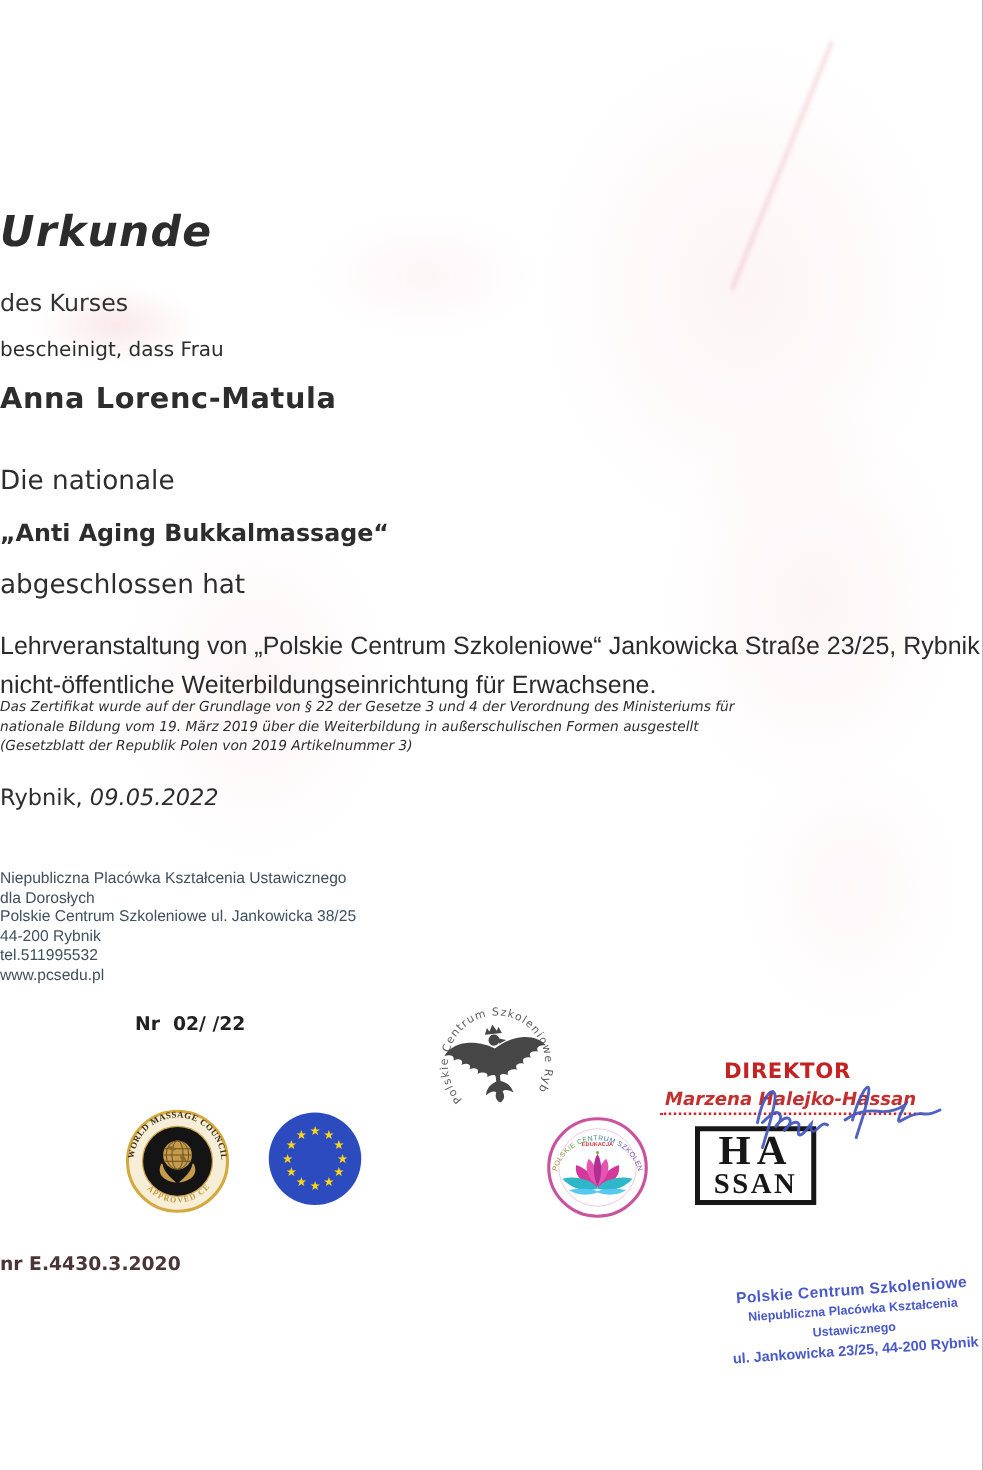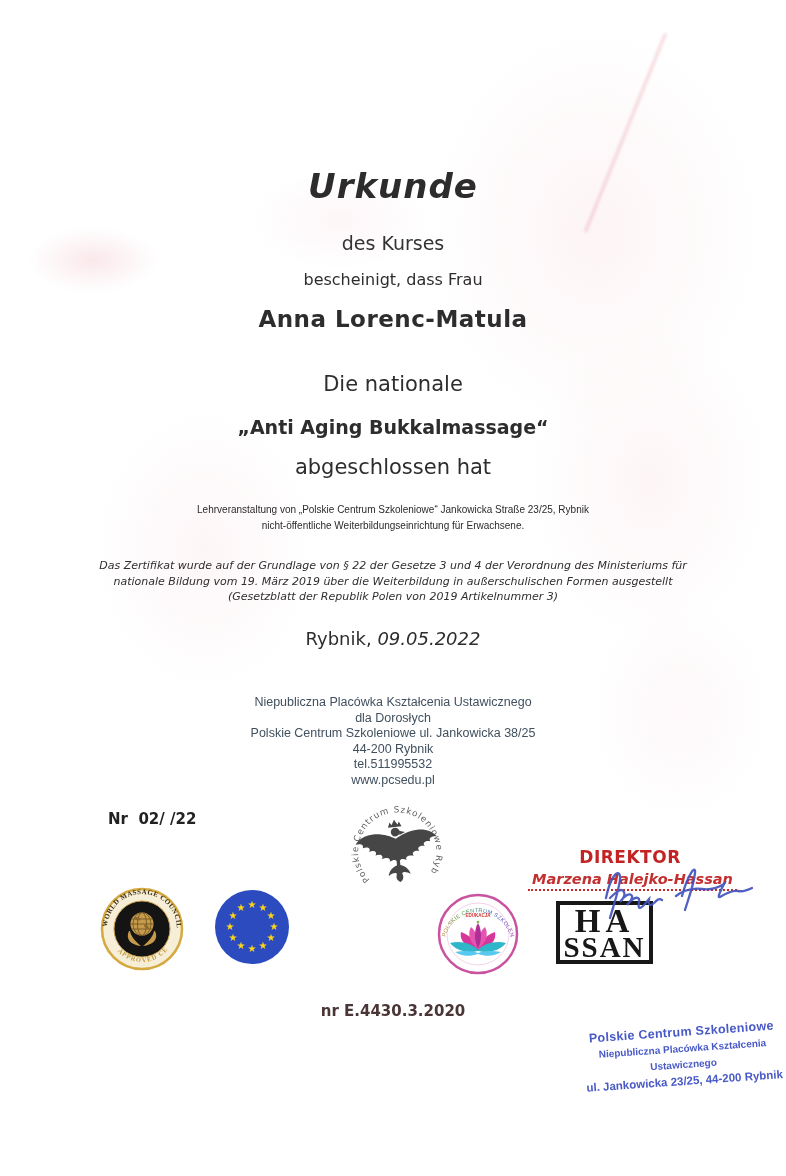--- a/index.html
+++ b/index.html
@@ -2,41 +2,41 @@
 <html><head>
 <meta charset="utf-8">
 <style>
   html,body { margin:0; padding:0; background:#888; }
   .page {
     position:relative; width:786px; height:1176px; margin:0 auto;
     background:#ffffff; overflow:hidden;
     font-family:"DejaVu Sans", sans-serif; color:#2d2d2d;
   }
   .abs { position:absolute; }
-  .c { position:absolute; left:0; right:0; text-align:center; }
+  .c { position:absolute; left:0; right:0; }
 
   
   .wm { position:absolute; border-radius:50%; pointer-events:none; }
   .wm1 { left:430px; top:30px;  width:330px; height:400px; background:radial-gradient(closest-side, rgba(236,172,182,.13), rgba(236,172,182,0)); }
   .wm2 { left:28px;  top:228px; width:130px; height:64px;  background:radial-gradient(closest-side, rgba(231,150,162,.22), rgba(231,150,162,0)); filter:blur(2px); }
   .wm3 { left:95px;  top:410px; width:220px; height:280px; background:radial-gradient(closest-side, rgba(240,180,190,.12), rgba(240,180,190,0)); }
   .wm4 { left:530px; top:320px; width:240px; height:320px; background:radial-gradient(closest-side, rgba(238,175,185,.12), rgba(238,175,185,0)); }
   .wm5 { left:250px; top:170px; width:180px; height:100px; background:radial-gradient(closest-side, rgba(241,191,201,.14), rgba(241,191,201,0)); }
   .wm6 { left:590px; top:600px; width:180px; height:220px; background:radial-gradient(closest-side, rgba(240,185,195,.10), rgba(240,185,195,0)); }
   .wm-streak { position:absolute; left:624px; top:25px; width:3px; height:215px;
     background:rgba(226,142,156,.34); transform:rotate(22deg); filter:blur(1.5px); border-radius:2px; }
 
   .title { top:166px; font-size:34px; font-weight:bold; font-style:italic; letter-spacing:1px; color:#2c2c2c; }
   .sub   { top:232px; font-size:19px; color:#333; }
   .certifies { top:270px; font-size:16px; }
   .recipient { top:306px; font-size:23px; font-weight:bold; letter-spacing:.5px; }
   .training  { top:372px; font-size:21px; }
   .course    { top:416px; font-size:19px; font-weight:bold; }
   .completed { top:455px; font-size:21px; }
-  .provider  { top:502px; font-size:10px; line-height:1.55; font-family:"Liberation Sans",sans-serif; color:#2b2b2b; white-space:nowrap; }
+  .provider  { top:502px; font-size:20px; line-height:1.55; font-family:"Liberation Sans",sans-serif; color:#2b2b2b; white-space:nowrap; }
   .legal     { top:558px; font-size:11px; font-style:italic; line-height:15.5px; color:#2e2e2e; }
   .placedate { top:628px; font-size:18px; }
   .placedate .dt { font-style:italic; }
   .org       { top:695px; font-size:12.5px; line-height:15.6px; font-family:"Liberation Sans",sans-serif; color:#41505e; }
   .nr        { left:108px; top:810px; font-size:15px; font-weight:bold; white-space:pre; color:#222; }
   .registry  { top:1002px; font-size:15px; font-weight:bold; color:#4a3537; }
 
   .direktor { left:535px; top:847px; width:190px; text-align:center; font-size:17px;
               font-weight:bold; letter-spacing:.5px; color:#c42323; }
   .marzena-wrap { left:520px; top:869px; width:225px; text-align:center; }
@@ -45,21 +45,21 @@
 
   .eagle   { left:346px; top:798px; width:102px; height:102px; transform:rotate(-6deg); opacity:.88; }
   .wmc     { left:100px; top:887px; width:84px;  height:84px; }
   .euflag  { left:214px; top:889px; width:76px;  height:76px; }
   .lotus   { left:436px; top:892px; width:84px;  height:84px; }
 
   .hassan { left:556px; top:901px; width:89px; height:55px; border:4px solid #171717;
             background:rgba(255,255,255,.2); text-align:center; z-index:2;
             font-family:"Liberation Serif",serif; color:#171717; }
   .hassan .l1 { font-size:33px; font-weight:bold; letter-spacing:5px; line-height:30px; margin-top:1px; }
-  .hassan .l2 { font-size:29px; font-weight:bold; letter-spacing:2px; line-height:22px; }
+  .hassan .l2 { font-size:23px; font-weight:bold; letter-spacing:2px; line-height:22px; }
 
   .signature { left:596px; top:852px; width:178px; height:72px; z-index:5; }
 
   .fstamp { left:576px; top:1024px; width:214px; text-align:center; transform:rotate(-4deg);
             color:#3c4ec2; font-family:"Liberation Sans",sans-serif; font-weight:bold; opacity:.93; }
   .fstamp .f1 { font-size:12.5px; line-height:17px; letter-spacing:.3px; }
   .fstamp .f2 { font-size:10px;   line-height:16px; }
   .fstamp .f3 { font-size:11.5px; line-height:17px; }
 </style>
 </head>

